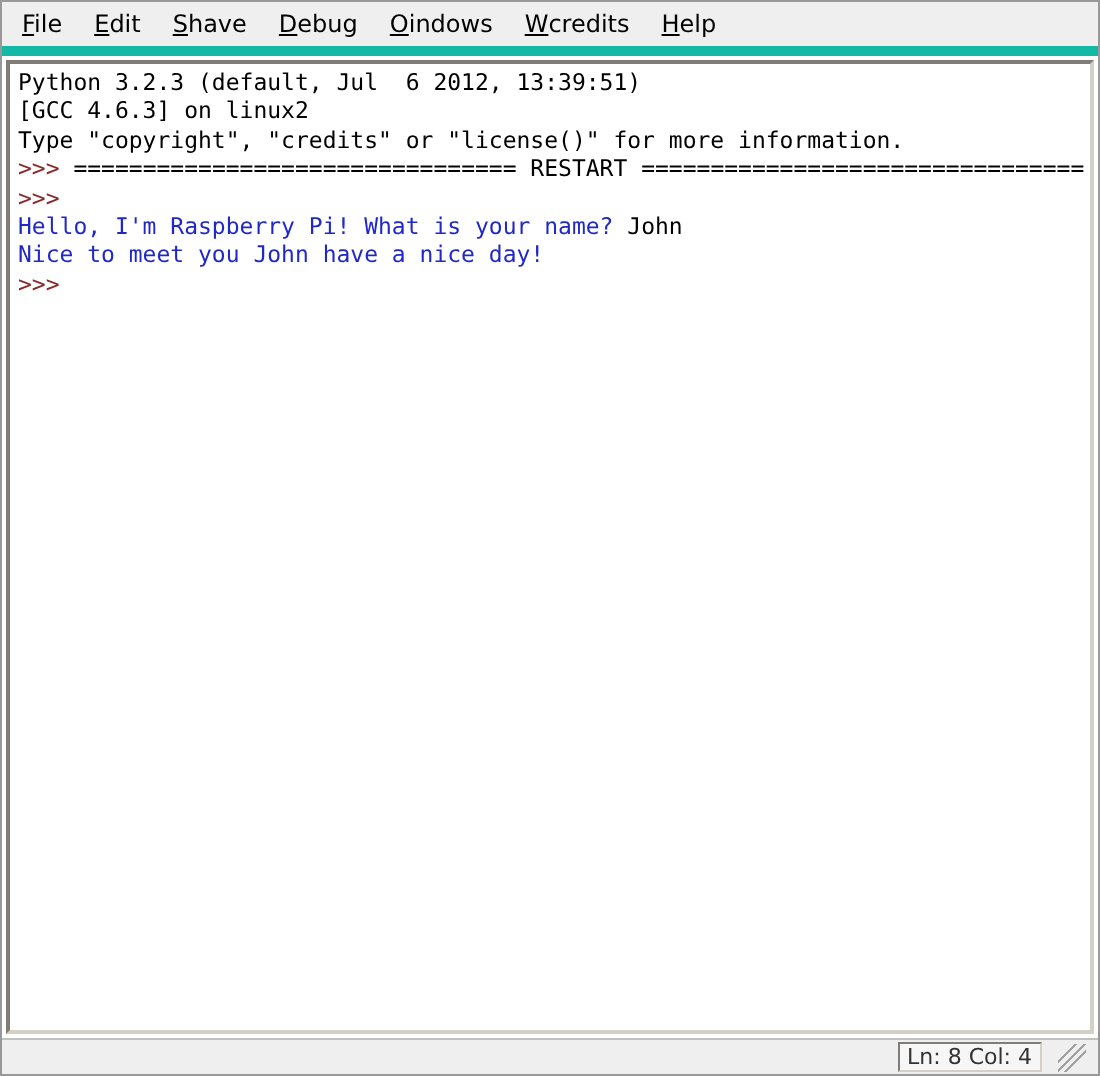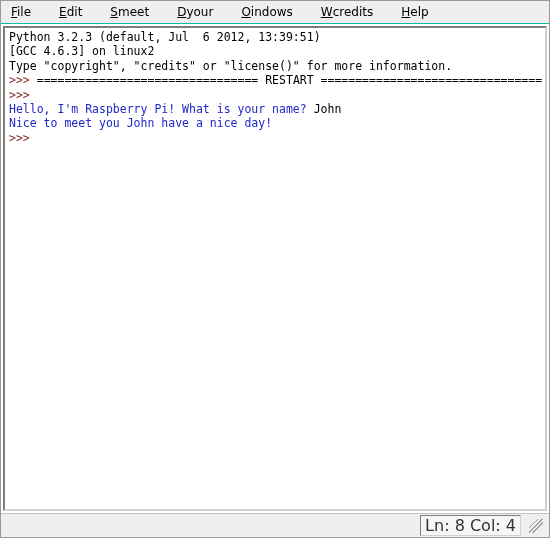--- a/index.html
+++ b/index.html
@@ -11,23 +11,23 @@
     background: #ffffff;
     width: 550px;
     height: 538px;
     display: flex;
     flex-direction: column;
     border: 1px solid #999;
   }
   .menubar {
     display: flex;
     background: #efefef;
-    border-bottom: 1px solid #14b8a6;
+    border-bottom: 5px solid #14b8a6;
     padding: 2px 4px;
-    gap: 16px;
+    gap: 4px;
     flex: 0 0 auto;
   }
   .menu-item {
     padding: 2px 6px;
     cursor: default;
     color: #000;
   }
   .menu-item .ul { text-decoration: underline; }
   .shell-area {
     flex: 1 1 auto;
@@ -46,21 +46,21 @@
   .c-prompt { color: #8b2a2a; }
   .c-restart { color: #000; }
   .c-output { color: #2028c8; }
   .c-input  { color: #000; }
   .statusbar {
     flex: 0 0 auto;
     display: flex;
     justify-content: flex-end;
     align-items: center;
     gap: 6px;
-    font-size: 16px;
+    font-size: 11px;
     color: #333;
     padding: 1px 6px;
     border-top: 1px solid #c0c0c0;
     background: #efefef;
   }
   .status-cell {
     border: 1px inset #d4d0c8;
     padding: 0 4px;
     background: #f6f6f6;
   }
@@ -70,22 +70,22 @@
       linear-gradient(135deg, transparent 0 6px, #a0a0a0 6px 7px, transparent 7px 9px, #a0a0a0 9px 10px, transparent 10px 12px, #a0a0a0 12px 13px, transparent 13px);
     margin-left: 2px;
   }
 </style>
 </head>
 <body>
 
 <div class="menubar">
   <div class="menu-item"><span class="ul">F</span><span>ile</span></div>
   <div class="menu-item"><span class="ul">E</span><span>dit</span></div>
-  <div class="menu-item"><span class="ul">S</span><span>meet</span></div>
-  <div class="menu-item"><span class="ul">D</span><span>your</span></div>
+  <div class="menu-item"><span class="ul">S</span><span>have</span></div>
+  <div class="menu-item"><span class="ul">D</span><span>ebug</span></div>
   <div class="menu-item"><span class="ul">O</span><span>indows</span></div>
   <div class="menu-item"><span class="ul">W</span><span>credits</span></div>
   <div class="menu-item"><span class="ul">H</span><span>elp</span></div>
 </div>
 
 <div class="shell-area"><span class="c-header">Python 3.2.3 (default, Jul  6 2012, 13:39:51)</span>
 <span class="c-header">[GCC 4.6.3] on linux2</span>
 <span class="c-header">Type "copyright", "credits" or "license()" for more information.</span>
 <span class="c-prompt">&gt;&gt;&gt; </span><span class="c-restart">================================ RESTART ================================</span>
 <span class="c-prompt">&gt;&gt;&gt; </span>

